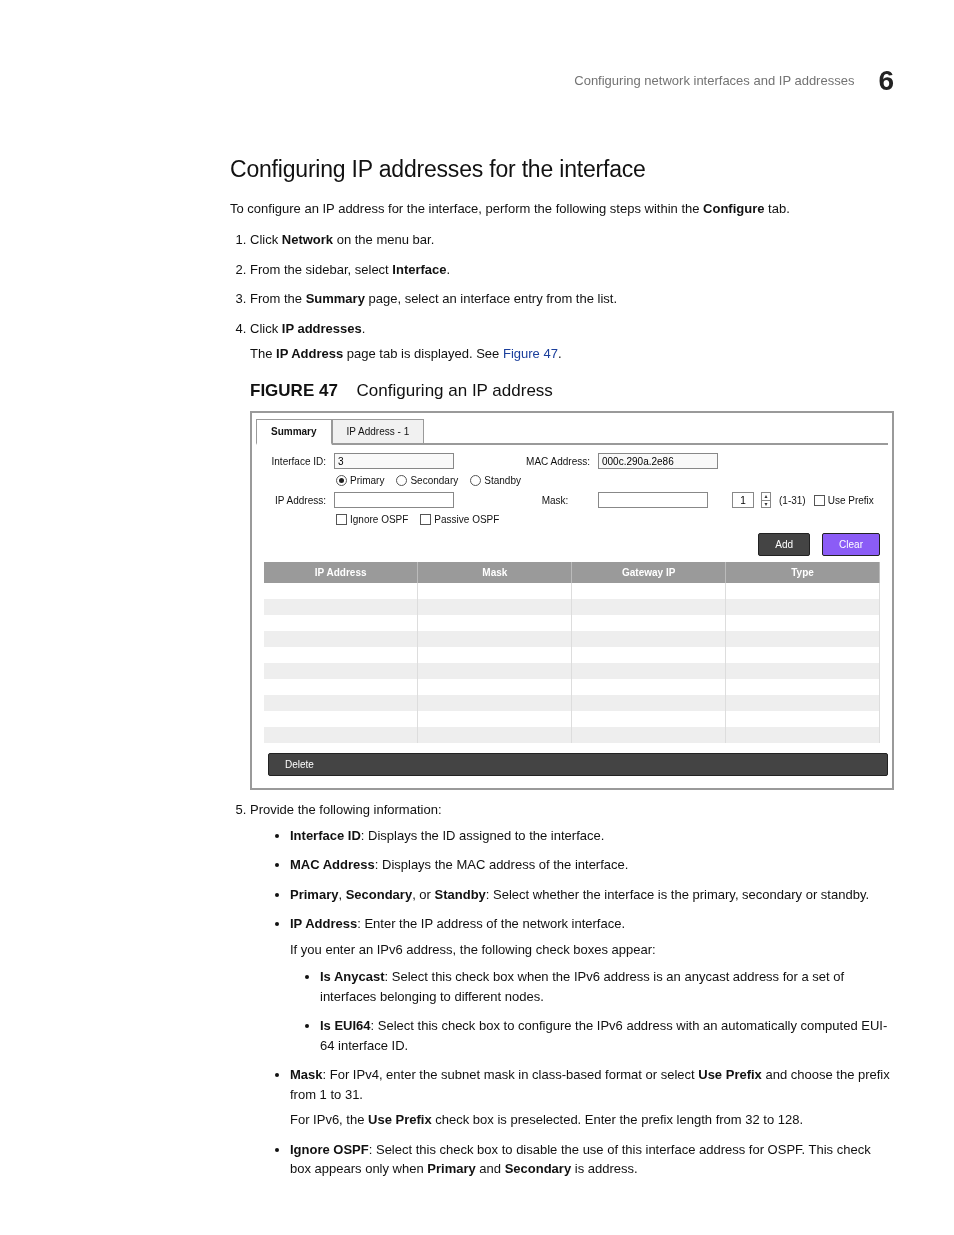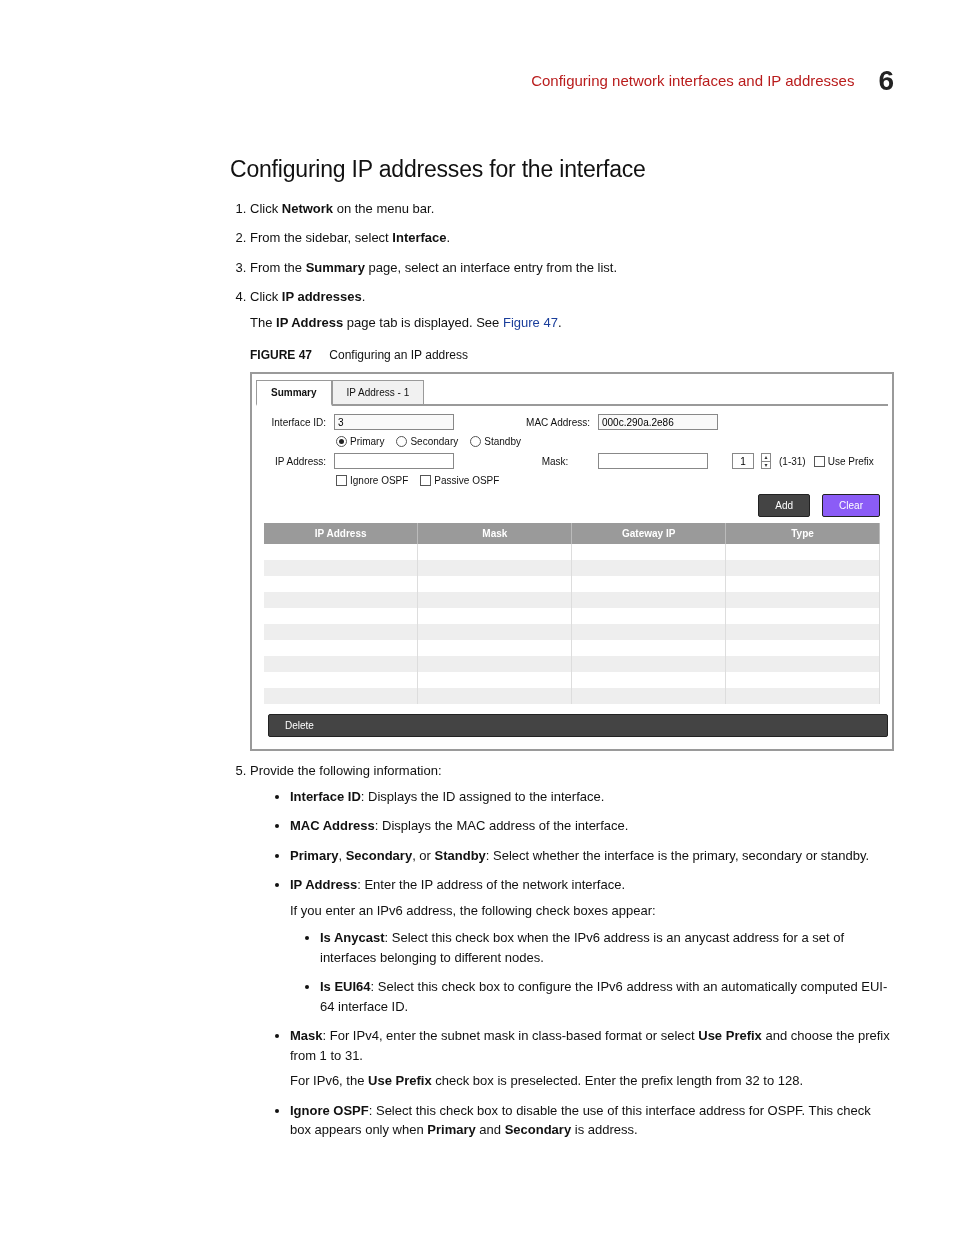--- a/index.html
+++ b/index.html
@@ -19,22 +19,22 @@
     position: relative;
   }
   .running-header {
     display: flex;
     justify-content: flex-end;
     align-items: center;
     gap: 24px;
     margin-bottom: 50px;
   }
   .running-header .rh-text {
-    font-size: 15px;
-    color: #b91c1c;
+    font-size: 13px;
+    color: #737373;
   }
   .running-header .rh-num {
     font-size: 28px;
     font-weight: 600;
     color: #222;
   }
   .content {
     margin-left: 170px;
   }
   h2.section-title {
@@ -51,21 +51,21 @@
   }
   ol.numbered > li {
     margin-bottom: 10px;
   }
   ol.numbered > li .substep {
     margin-top: 6px;
   }
   .bold { font-weight: 700; }
   .figlink { color: #1a3e9b; }
   .figure-caption {
-    font-size: 12px;
+    font-size: 17px;
     margin: 14px 0 8px 0;
   }
   .figure-caption .figlabel { font-weight: 700; margin-right: 14px; }
 
   
   .app-figure {
     border: 2px solid #9a9a9a;
     width: 100%;
     box-sizing: border-box;
     padding: 4px 4px 12px 4px;
@@ -191,20 +191,23 @@
 
   <div class="running-header">
     <span class="rh-text">Configuring network interfaces and IP addresses</span>
     <span class="rh-num">6</span>
   </div>
 
   <div class="content">
 
     <h2 class="section-title">Configuring IP addresses for the interface</h2>
 
+    <p class="para">
+      <span>To configure an IP address for the interface, perform the following steps within the </span><span class="bold">Configure</span><span> tab.</span>
+    </p>
 
     <ol class="numbered">
       <li>
         <span>Click </span><span class="bold">Network</span><span> on the menu bar.</span>
       </li>
       <li>
         <span>From the sidebar, select </span><span class="bold">Interface</span><span>.</span>
       </li>
       <li>
         <span>From the </span><span class="bold">Summary</span><span> page, select an interface entry from the list.</span>

